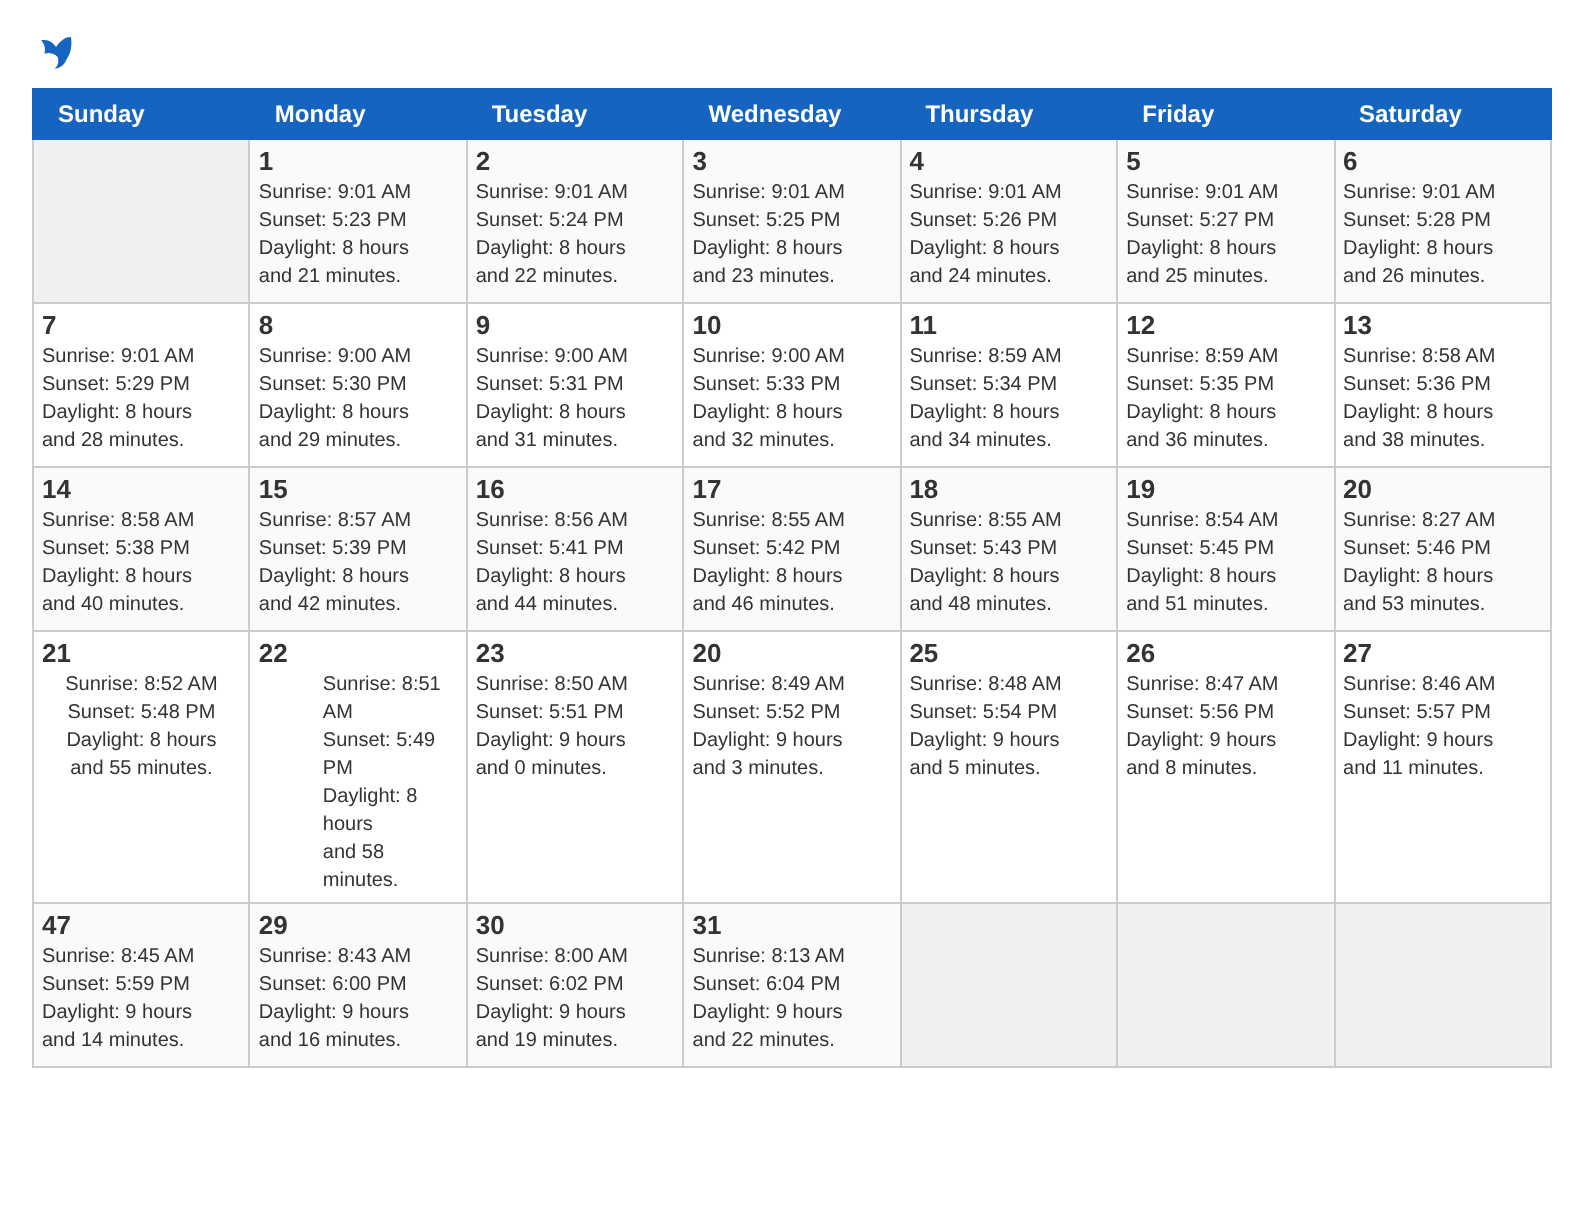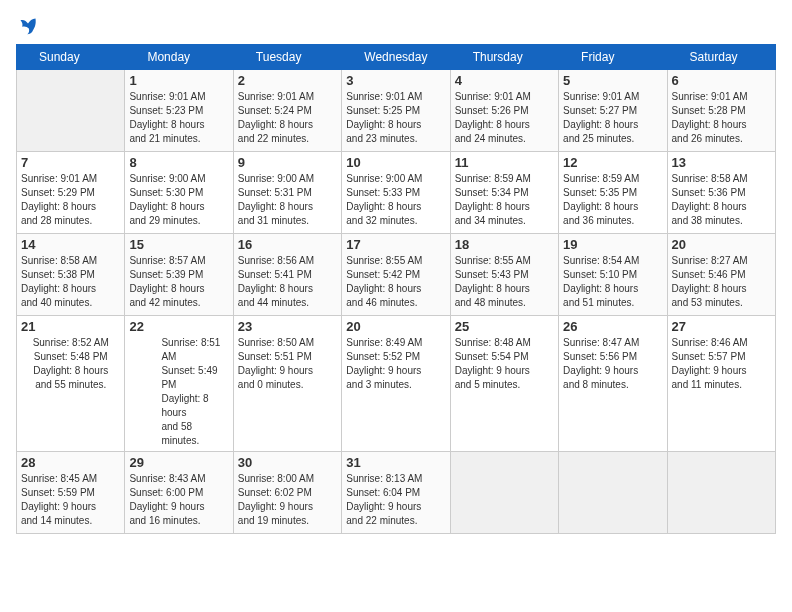--- a/index.html
+++ b/index.html
@@ -59,22 +59,22 @@
     }
     table {
       width: 100%;
       border-collapse: collapse;
       table-layout: fixed;
     }
     th {
       background-color: #1565c0;
       color: #fff;
       font-size: 12px;
-      font-weight: normal;
-      padding: 5px 22px;
+      font-weight: bold;
+      padding: 5px 12px;
       text-align: left;
       border: 1px solid #1565c0;
       margin-top: 15px;
     }
     td {
       border: 1px solid #ccc;
       vertical-align: top;
       padding: 3px 4px;
       font-size: 10px;
       color: #333;
@@ -266,21 +266,21 @@
           <td>
             <div class="day-number">18</div>
             <div class="day-info" style="white-space: pre-line;">Sunrise: 8:55 AM
 Sunset: 5:43 PM
 Daylight: 8 hours
 and 48 minutes.</div>
           </td>
           <td>
             <div class="day-number">19</div>
             <div class="day-info" style="white-space: pre-line;">Sunrise: 8:54 AM
-Sunset: 5:10 PM
+Sunset: 5:45 PM
 Daylight: 8 hours
 and 51 minutes.</div>
           </td>
           <td>
             <div class="day-number">20</div>
             <div class="day-info" style="white-space: pre-line;">Sunrise: 8:27 AM
 Sunset: 5:46 PM
 Daylight: 8 hours
 and 53 minutes.</div>
           </td>
@@ -331,21 +331,21 @@
           <td>
             <div class="day-number">27</div>
             <div class="day-info" style="white-space: pre-line;">Sunrise: 8:46 AM
 Sunset: 5:57 PM
 Daylight: 9 hours
 and 11 minutes.</div>
           </td>
         </tr>
         <tr>
           <td>
-            <div class="day-number">28</div>
+            <div class="day-number">47</div>
             <div class="day-info" style="white-space: pre-line;">Sunrise: 8:45 AM
 Sunset: 5:59 PM
 Daylight: 9 hours
 and 14 minutes.</div>
           </td>
           <td>
             <div class="day-number">29</div>
             <div class="day-info" style="white-space: pre-line;">Sunrise: 8:43 AM
 Sunset: 6:00 PM
 Daylight: 9 hours

